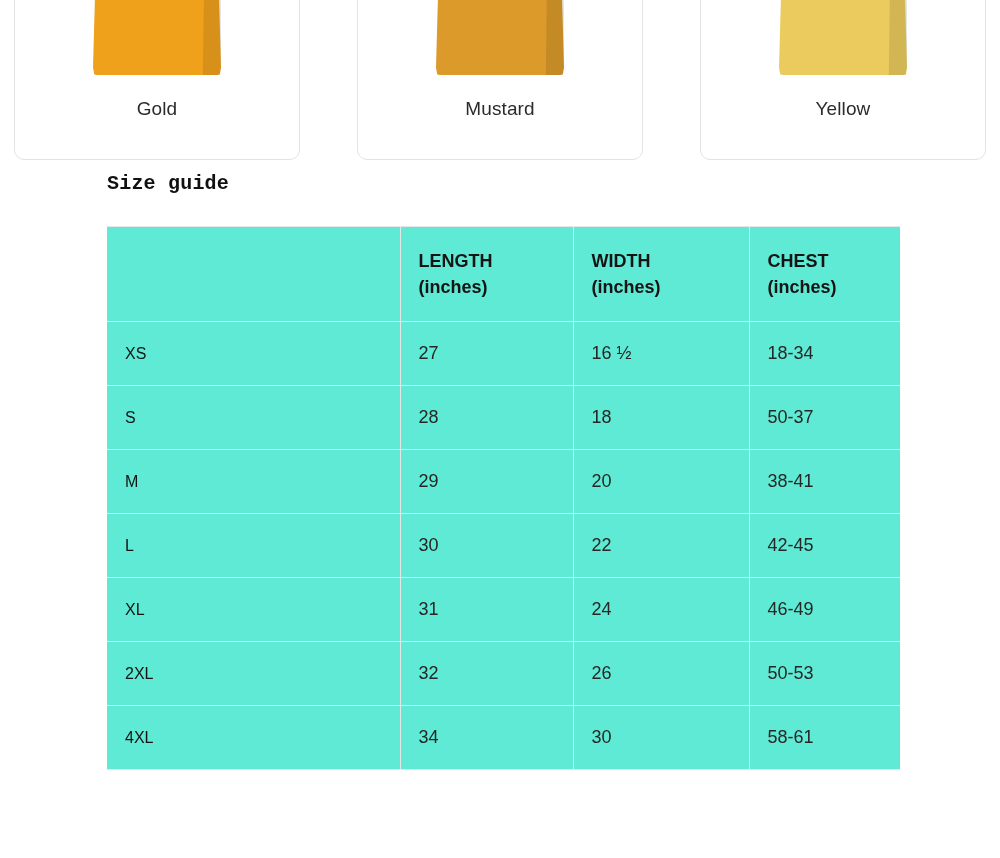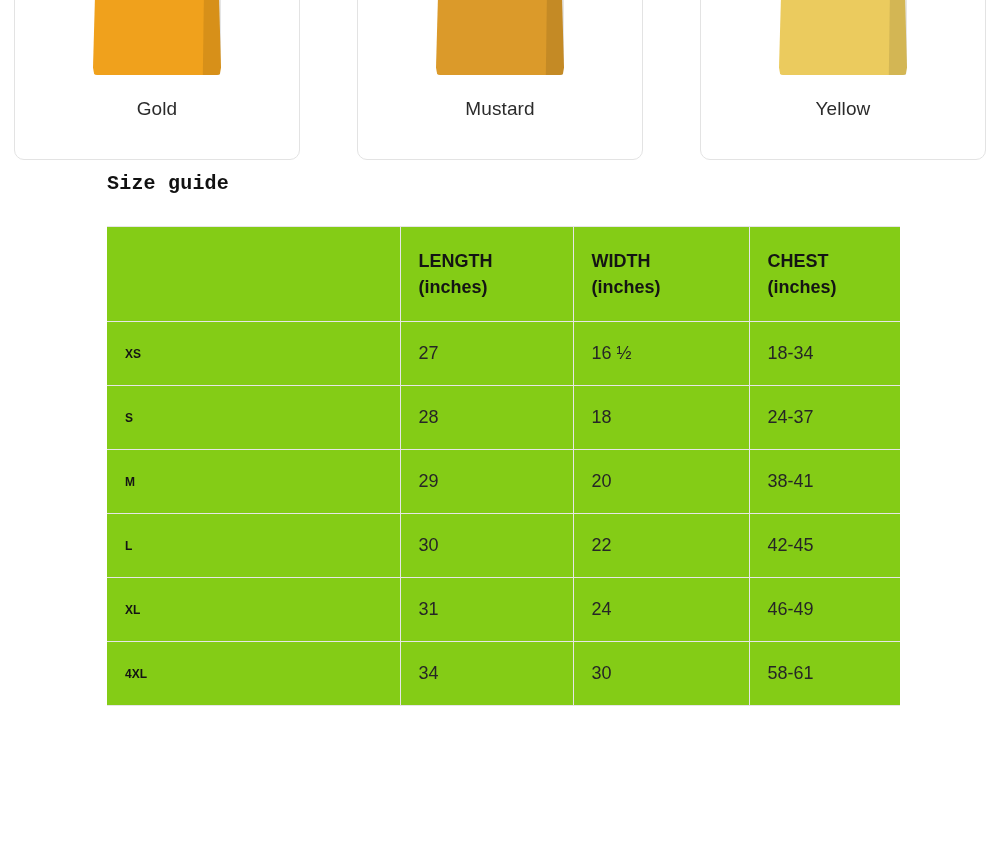--- a/index.html
+++ b/index.html
@@ -124,37 +124,37 @@
   table.size-table col.c-chest  { width: 151px; }
 
   table.size-table th,
   table.size-table td {
     border-top: 1px solid #e6e6e6;
     border-bottom: 1px solid #e6e6e6;
     border-right: 1px solid #e6e6e6;
     padding: 0 0 0 18px;
     text-align: left;
     vertical-align: middle;
-    background: #84cc16;
+    background: #5eead4;
   }
 
   table.size-table thead th {
     height: 95px;
     font-size: 18px;
     font-weight: bold;
     color: #141414;
     line-height: 1.45;
   }
 
   table.size-table thead th.blank { border-right: 1px solid #e6e6e6; }
 
   table.size-table tbody th {
     height: 64px;
-    font-size: 12px;
-    font-weight: bold;
+    font-size: 16px;
+    font-weight: normal;
     color: #141414;
   }
 
   table.size-table tbody td {
     height: 64px;
     font-size: 18px;
     font-weight: normal;
     color: #262626;
     margin-left: 28px;
   }
@@ -237,41 +237,47 @@
         <tr>
           <th>XS</th>
           <td>27</td>
           <td>16 ½</td>
           <td>18-34</td>
         </tr>
         <tr>
           <th>S</th>
           <td>28</td>
           <td>18</td>
-          <td>24-37</td>
+          <td>50-37</td>
         </tr>
         <tr>
           <th>M</th>
           <td>29</td>
           <td>20</td>
           <td>38-41</td>
         </tr>
         <tr>
           <th>L</th>
           <td>30</td>
           <td>22</td>
           <td>42-45</td>
         </tr>
         <tr>
           <th>XL</th>
           <td>31</td>
           <td>24</td>
           <td>46-49</td>
         </tr>
         <tr>
+          <th>2XL</th>
+          <td>32</td>
+          <td>26</td>
+          <td>50-53</td>
+        </tr>
+        <tr>
           <th>4XL</th>
           <td>34</td>
           <td>30</td>
           <td>58-61</td>
         </tr>
       </tbody>
     </table>
   </div>
 
 </div>

